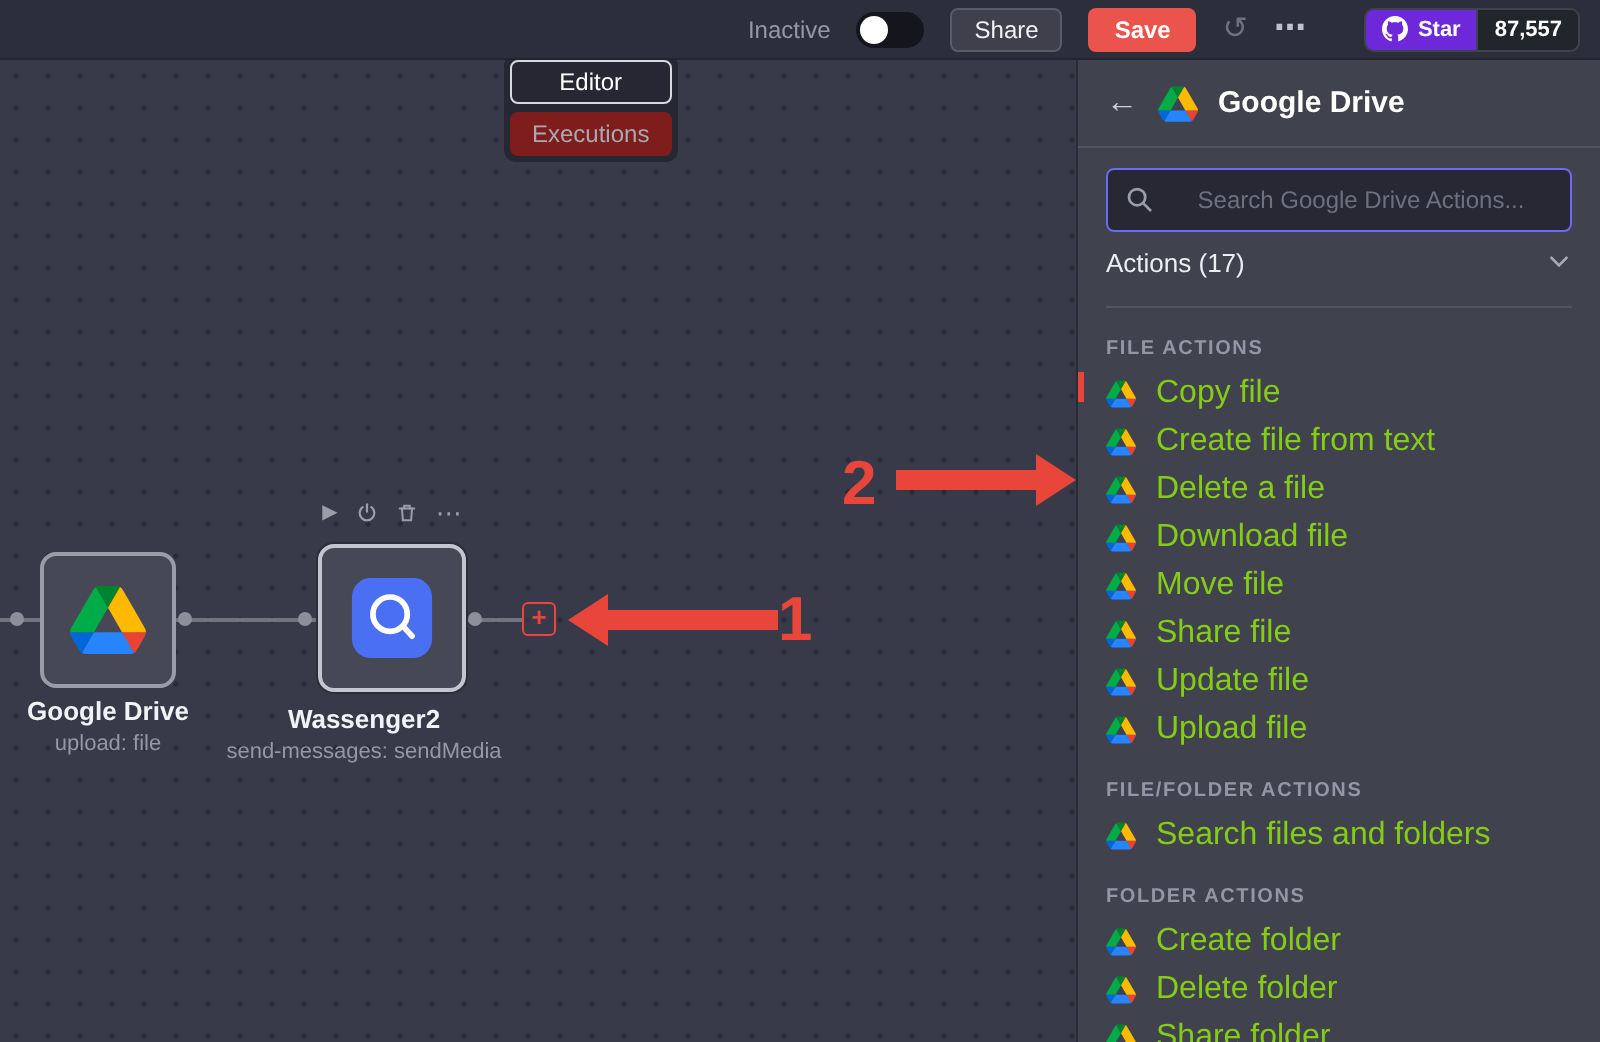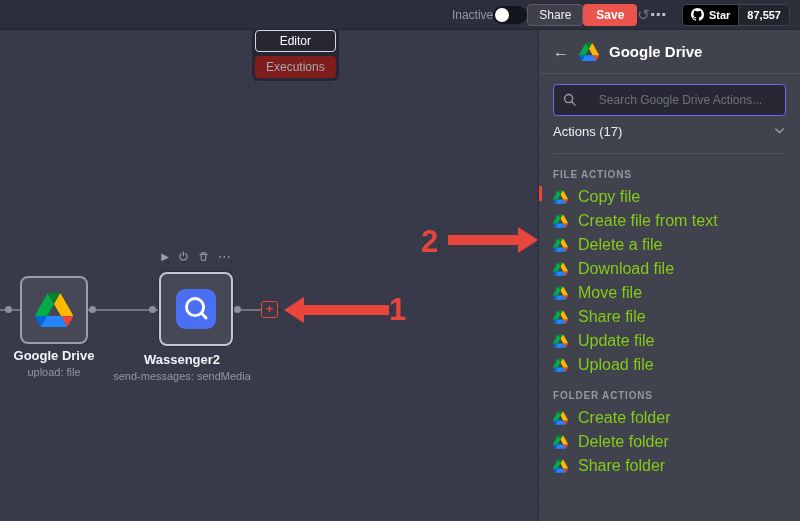--- a/index.html
+++ b/index.html
@@ -9,32 +9,32 @@
     --wassenger-blue:#4a6ff3;
   }
   *{box-sizing:border-box;margin:0;padding:0;}
   html,body{width:800px;height:521px;overflow:hidden;}
   body{font-family:"Liberation Sans","DejaVu Sans",sans-serif;background:#2d2e3b;}
   .app{position:relative;width:800px;height:521px;overflow:hidden;}
 
   
   .topbar{position:absolute;left:0;top:0;width:800px;height:30px;background:#2d2e3b;
           border-bottom:1px solid #232430;display:flex;align-items:center;justify-content:flex-end;
-          padding:0 10px;z-index:20;}
+          gap:13px;padding:0 10px;z-index:20;}
   .status-label{color:#9597a3;font-size:12px;}
   .toggle{width:34px;height:18px;border-radius:9px;background:#15161d;position:relative;cursor:pointer;}
   .toggle .knob{position:absolute;left:2px;top:2px;width:14px;height:14px;border-radius:50%;background:#fff;}
   .btn{font-family:inherit;font-size:12px;border-radius:4px;cursor:pointer;border:none;}
   .share-btn{background:#3f404c;border:1px solid #5a5b67;color:#f0f1f4;padding:3px 11px;}
   .save-btn{background:var(--save-red);color:#fff;padding:4px 13px;font-weight:bold;}
   .undo-icon{color:#6f7180;font-size:15px;cursor:pointer;line-height:1;}
   .more-icon{color:#c0c1ca;font-size:16px;font-weight:bold;cursor:pointer;line-height:1;}
   .github-widget{display:flex;align-items:stretch;height:22px;border:1px solid #3d444d;border-radius:5px;
                  overflow:hidden;cursor:pointer;margin-left:16px;}
-  .gh-left{display:flex;align-items:center;gap:5px;background:#000000;padding:0 8px;color:#fff;
+  .gh-left{display:flex;align-items:center;gap:5px;background:#6d28d9;padding:0 8px;color:#fff;
            font-size:11px;font-weight:bold;}
   .gh-left svg{width:13px;height:13px;}
   .gh-count{display:flex;align-items:center;background:#21262d;border-left:1px solid #3d444d;
             padding:0 8px;color:#fff;font-size:11px;font-weight:bold;}
 
   
   .tabs{position:absolute;left:252px;top:27px;z-index:15;display:flex;gap:4px;background:#262733;
         border-radius:6px;padding:3px;flex-direction:column;}
   .tab{font-family:inherit;font-size:12px;padding:3px 10px;border-radius:4px;cursor:pointer;}
   .tab.active{background:transparent;border:1px solid #d8d9e0;color:#fff;}
@@ -288,20 +288,29 @@
           <span class="action-label">Update file</span>
         </div>
         <div class="action-item">
           <svg class="gd-sm">
               <use href="#gd-logo"></use>
             </svg>
           <span class="action-label">Upload file</span>
         </div>
       </div>
 
+      <div class="section">
+        <div class="section-header">FILE/FOLDER ACTIONS</div>
+        <div class="action-item">
+          <svg class="gd-sm">
+              <use href="#gd-logo"></use>
+            </svg>
+          <span class="action-label">Search files and folders</span>
+        </div>
+      </div>
 
       <div class="section">
         <div class="section-header">FOLDER ACTIONS</div>
         <div class="action-item">
           <svg class="gd-sm">
               <use href="#gd-logo"></use>
             </svg>
           <span class="action-label">Create folder</span>
         </div>
         <div class="action-item">

